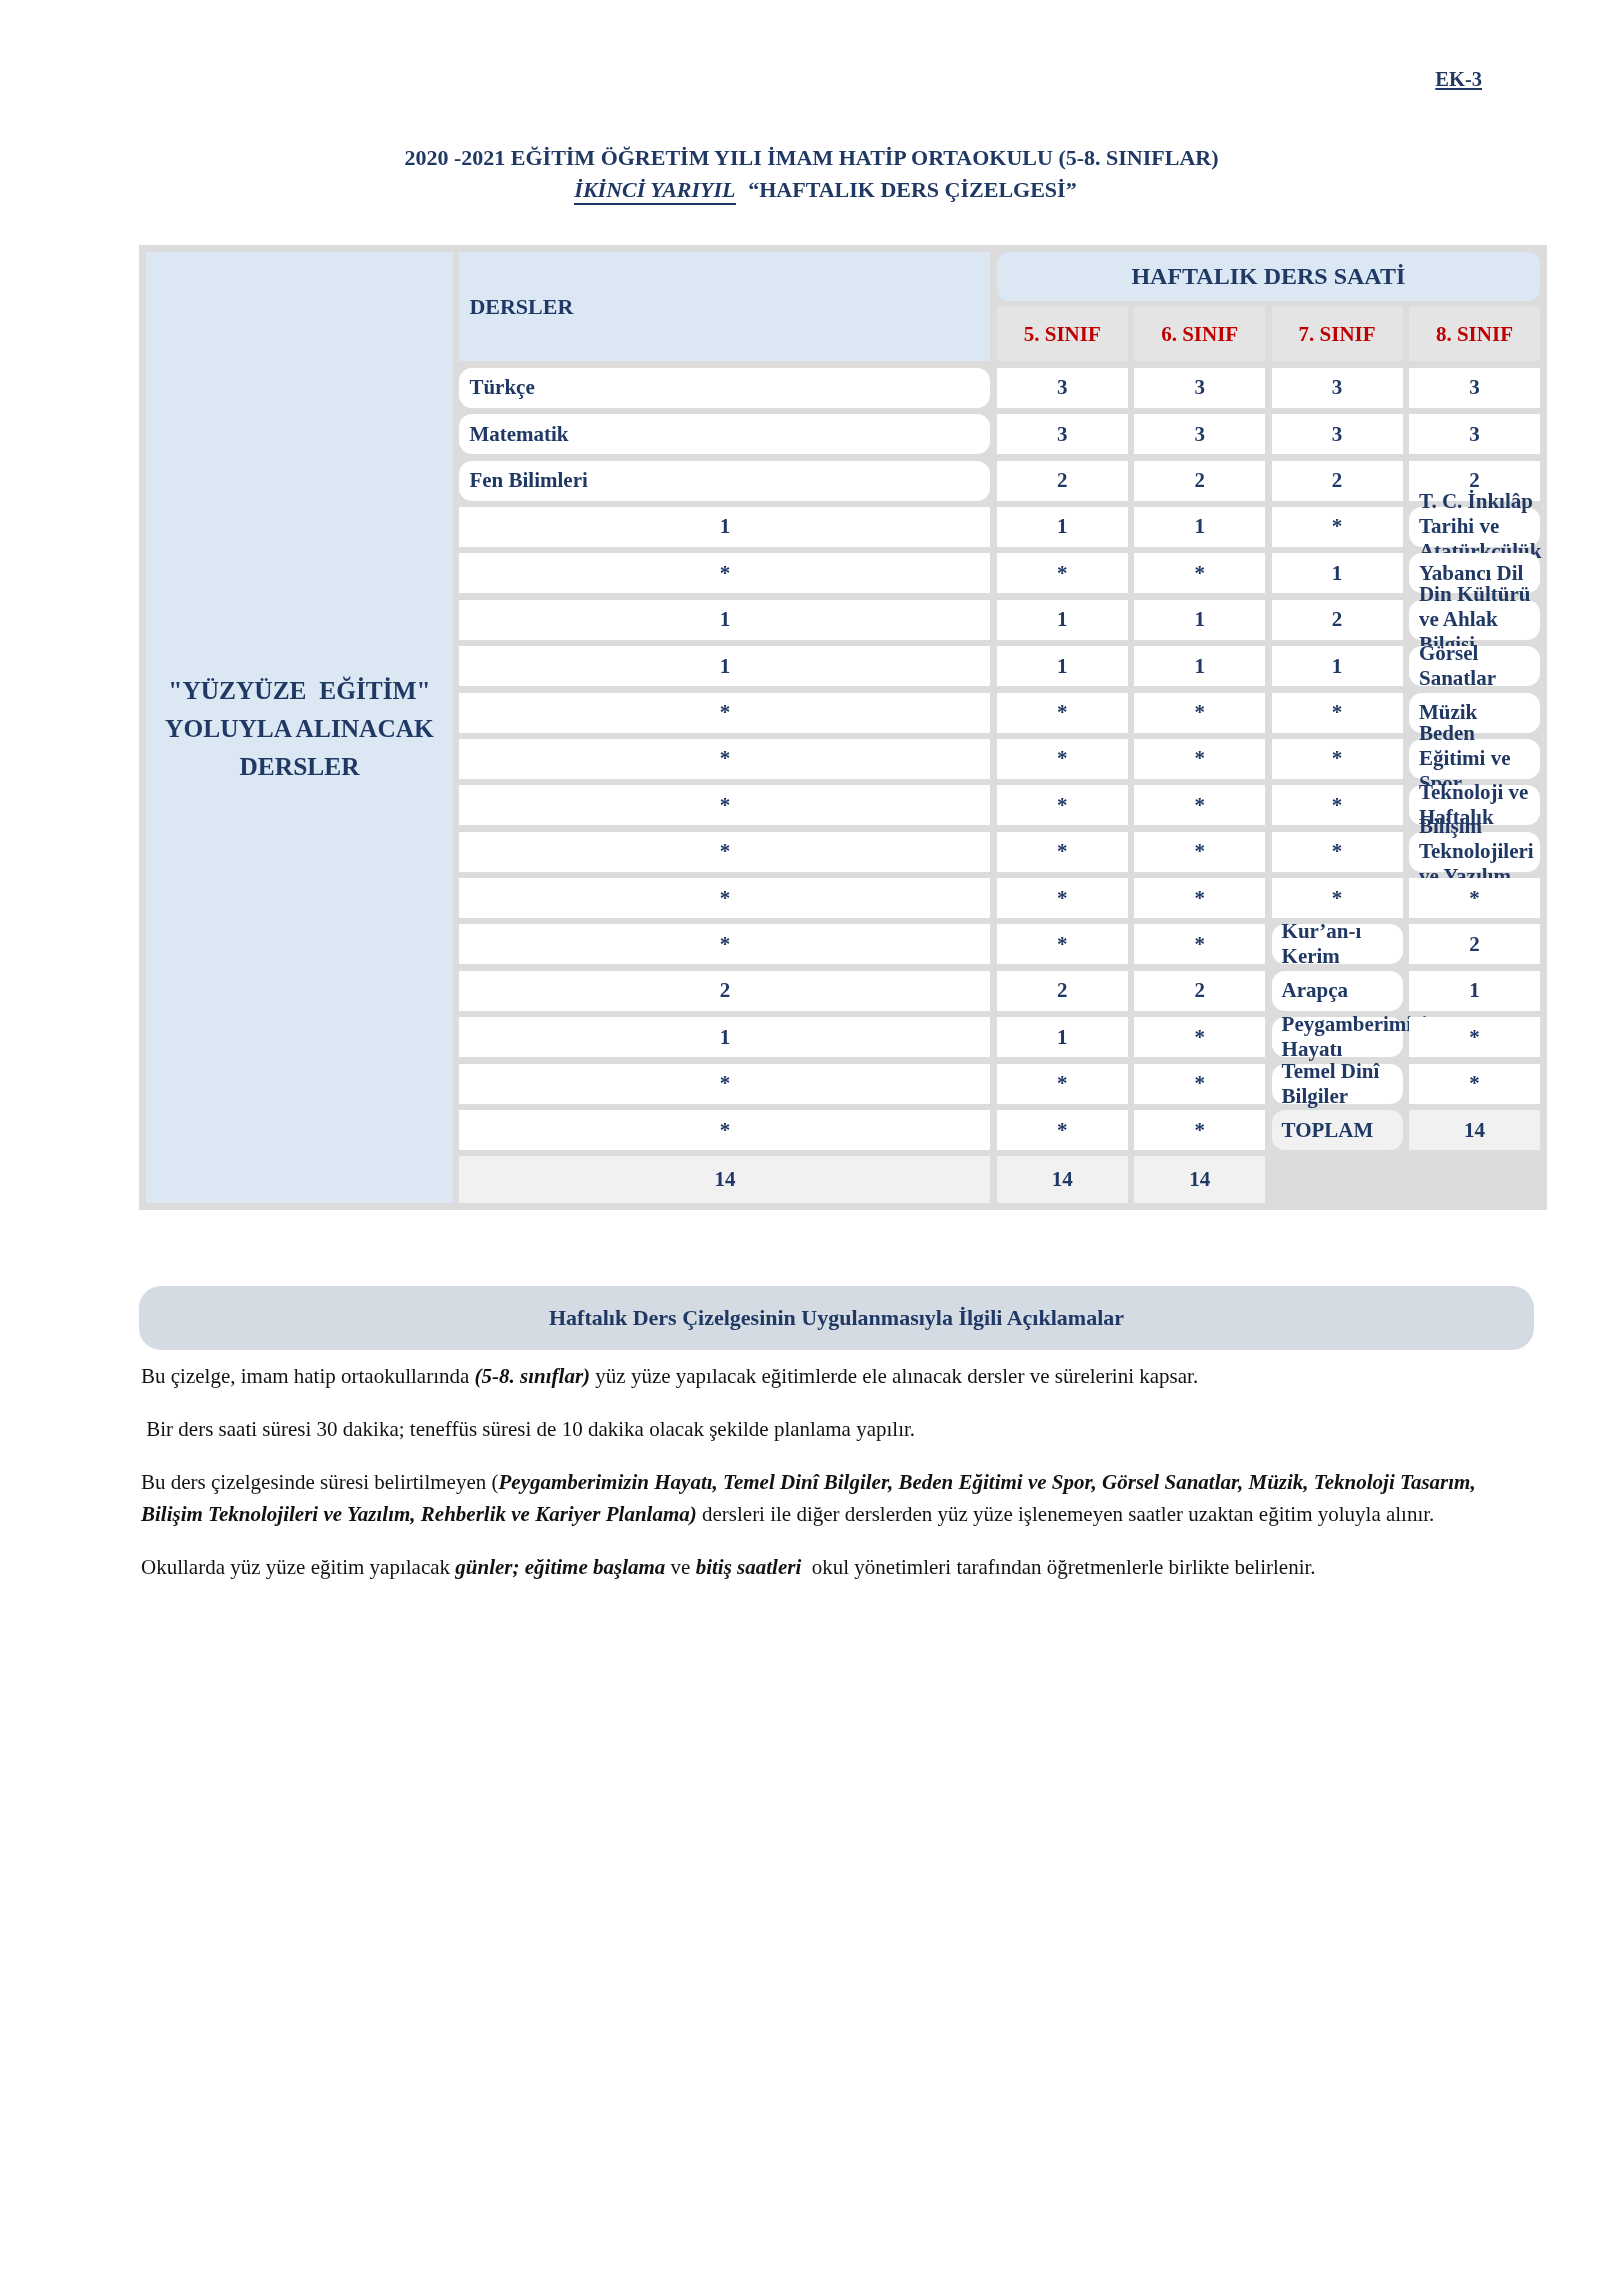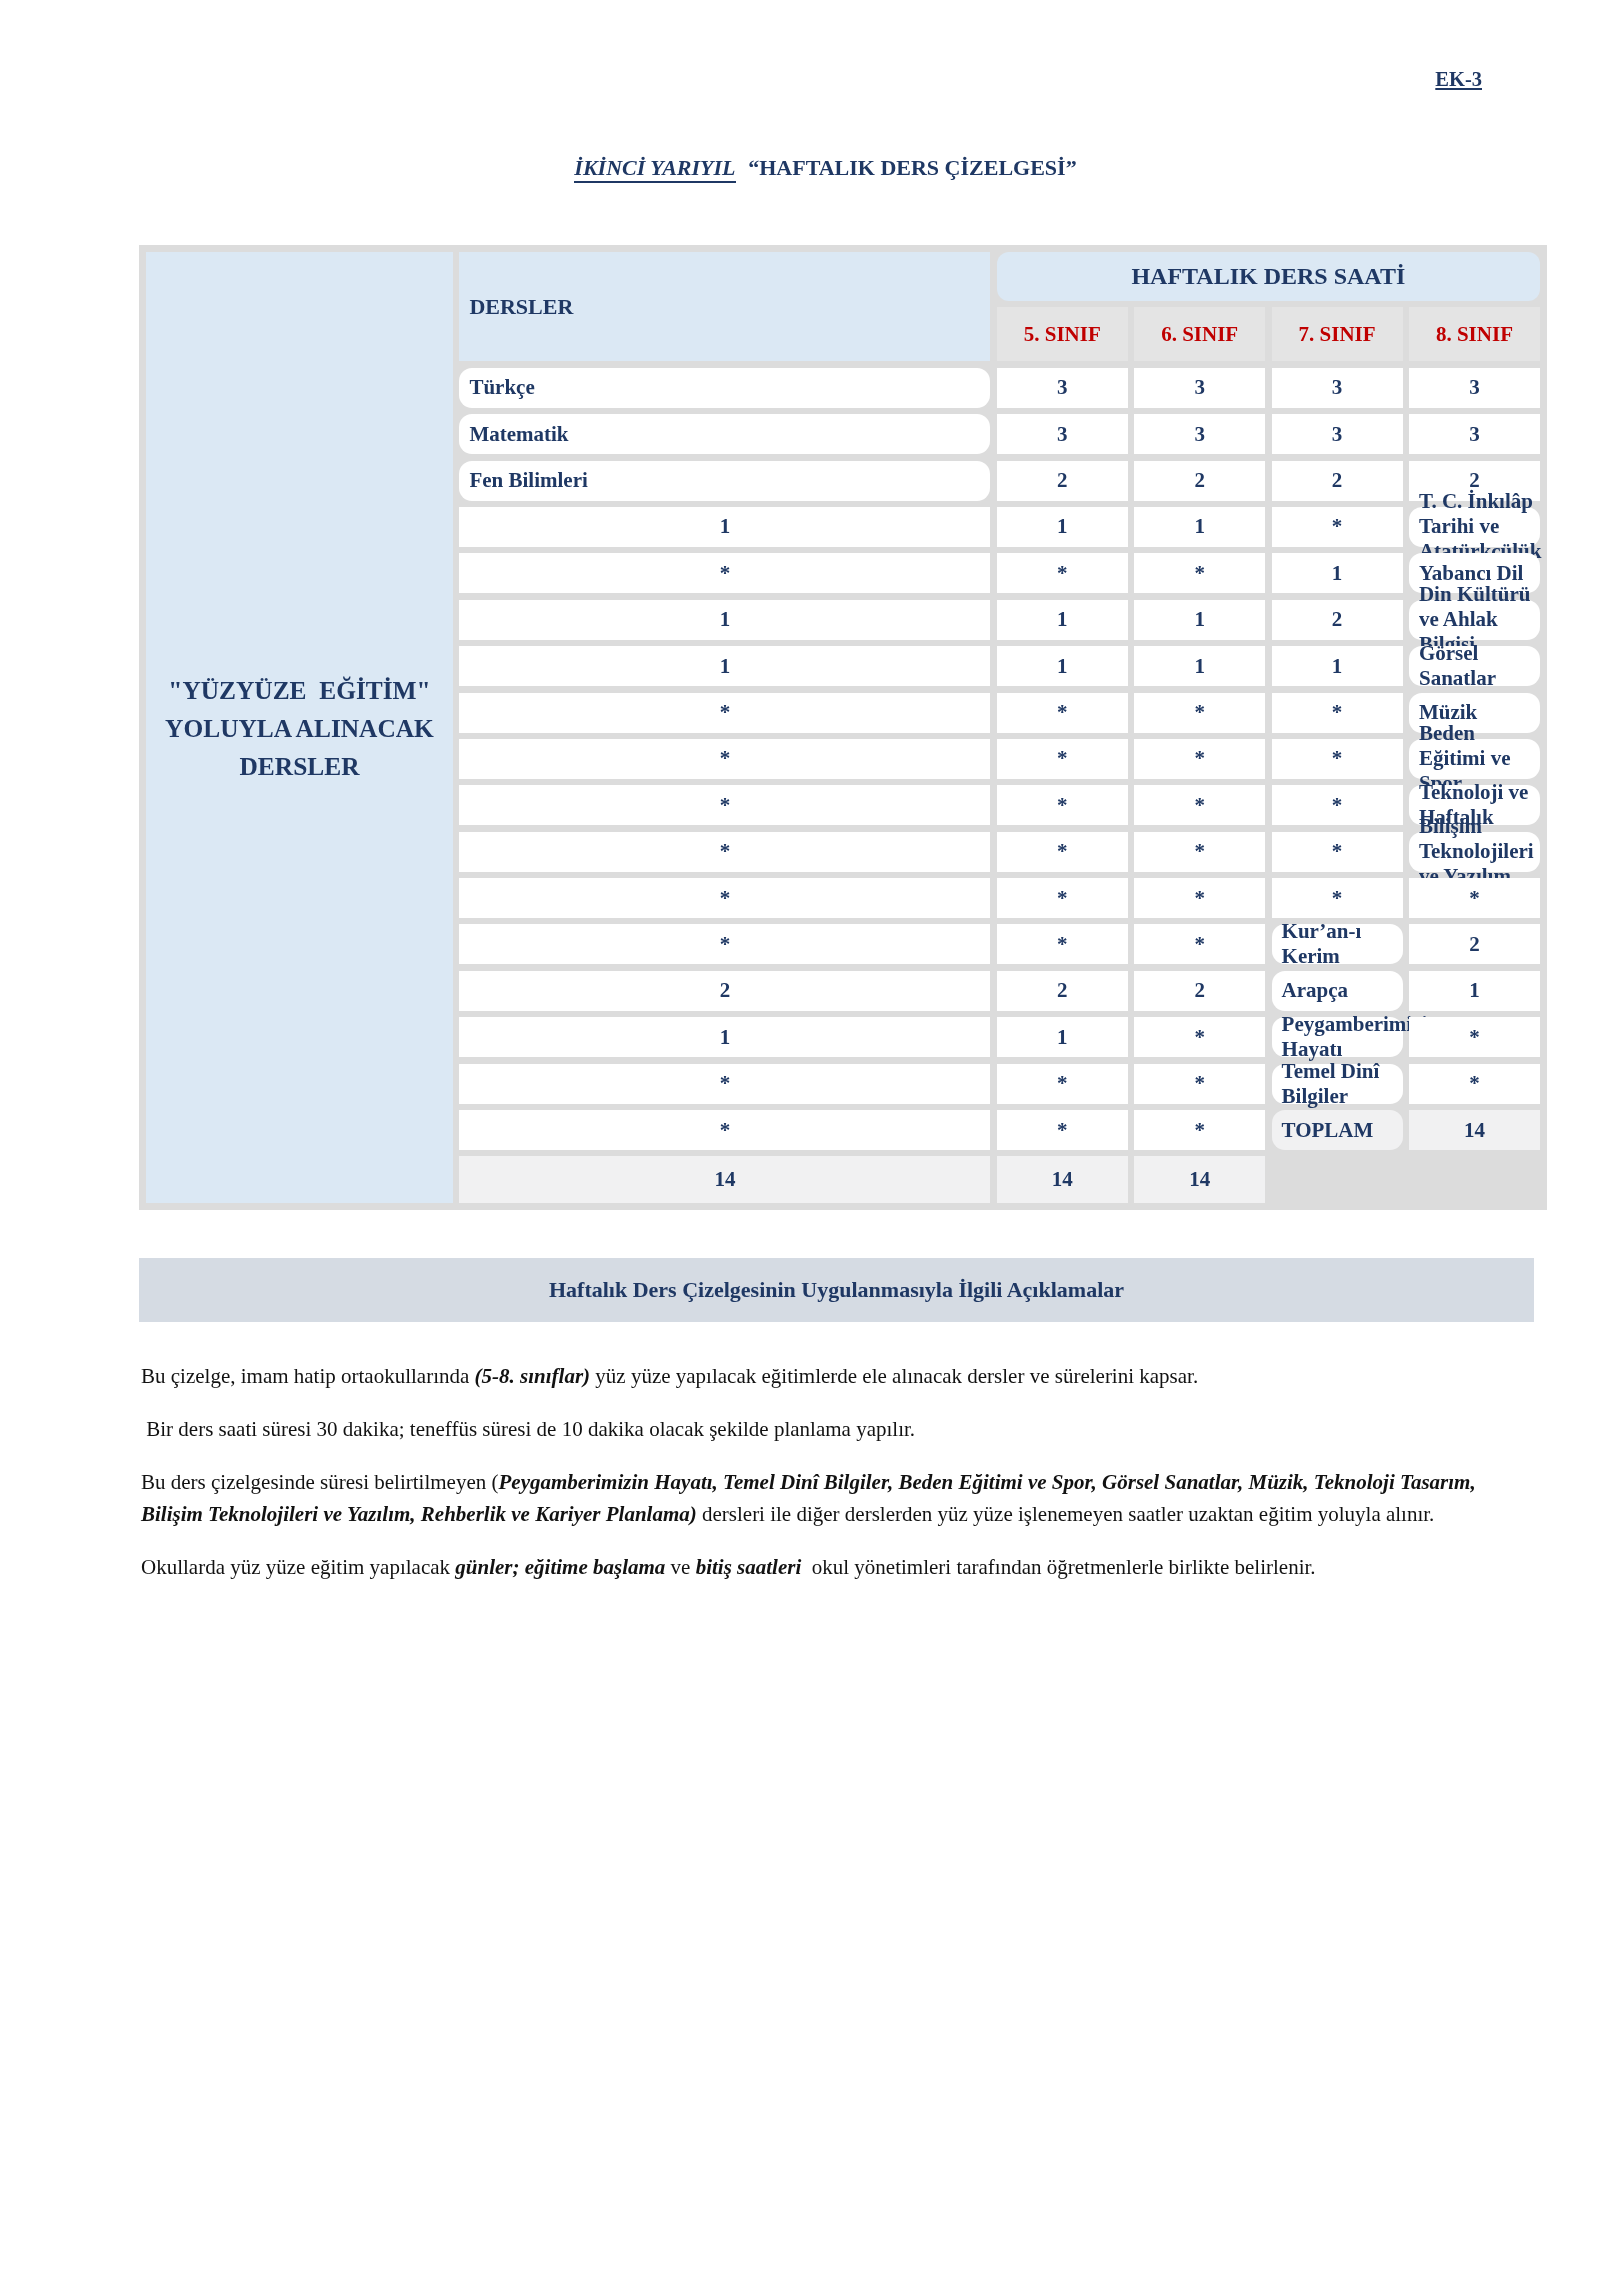--- a/index.html
+++ b/index.html
@@ -62,40 +62,41 @@
     grid-row:2;
     background:#e4e4e4; color:#c00000;
     justify-content:center; font-size:21px;
   }
   .course { justify-content:flex-start; padding-left:10px;border-radius:13px; }
   .num { justify-content:center; }
   .total { background:#f1f1f2; }
 
   
   .bar {
-    position:absolute; top:1258px; left:139px;
+    position:absolute; top:1286px; left:139px;
     width:1395px; height:64px;
     background:#d5dbe3;
     display:flex; align-items:center; justify-content:center;
-    color:#1f3864; font-weight:bold; font-size:22px;
+    color:#1f3864; font-weight:bold; font-size:22px;border-radius:22px;
   }
   .notes {
     position:absolute; top:1360px; left:141px; width:1371px;
     color:#121212; font-size:21px; line-height:32px;
   }
   .notes p { margin:0; white-space:pre-wrap; }
   .notes p + p { margin-top:21px; }
   .seg-italic { font-style:italic;font-weight:bold; }
 </style>
 </head>
 <body>
 
 <div class="ek">EK-3</div>
 
 <div class="title">
+  <div class="line1">2020 -2021 EĞİTİM ÖĞRETİM YILI İMAM HATİP ORTAOKULU (5-8. SINIFLAR)</div>
   <div class="line2">
     <span class="sub-italic">İKİNCİ YARIYIL</span><span class="sub-quoted">“HAFTALIK DERS ÇİZELGESİ”</span>
   </div>
 </div>
 
 <div class="tbl">
   <div class="cell leftcol">
     <div>"YÜZYÜZE  EĞİTİM"</div>
     <div>YOLUYLA ALINACAK</div>
     <div>DERSLER</div>

